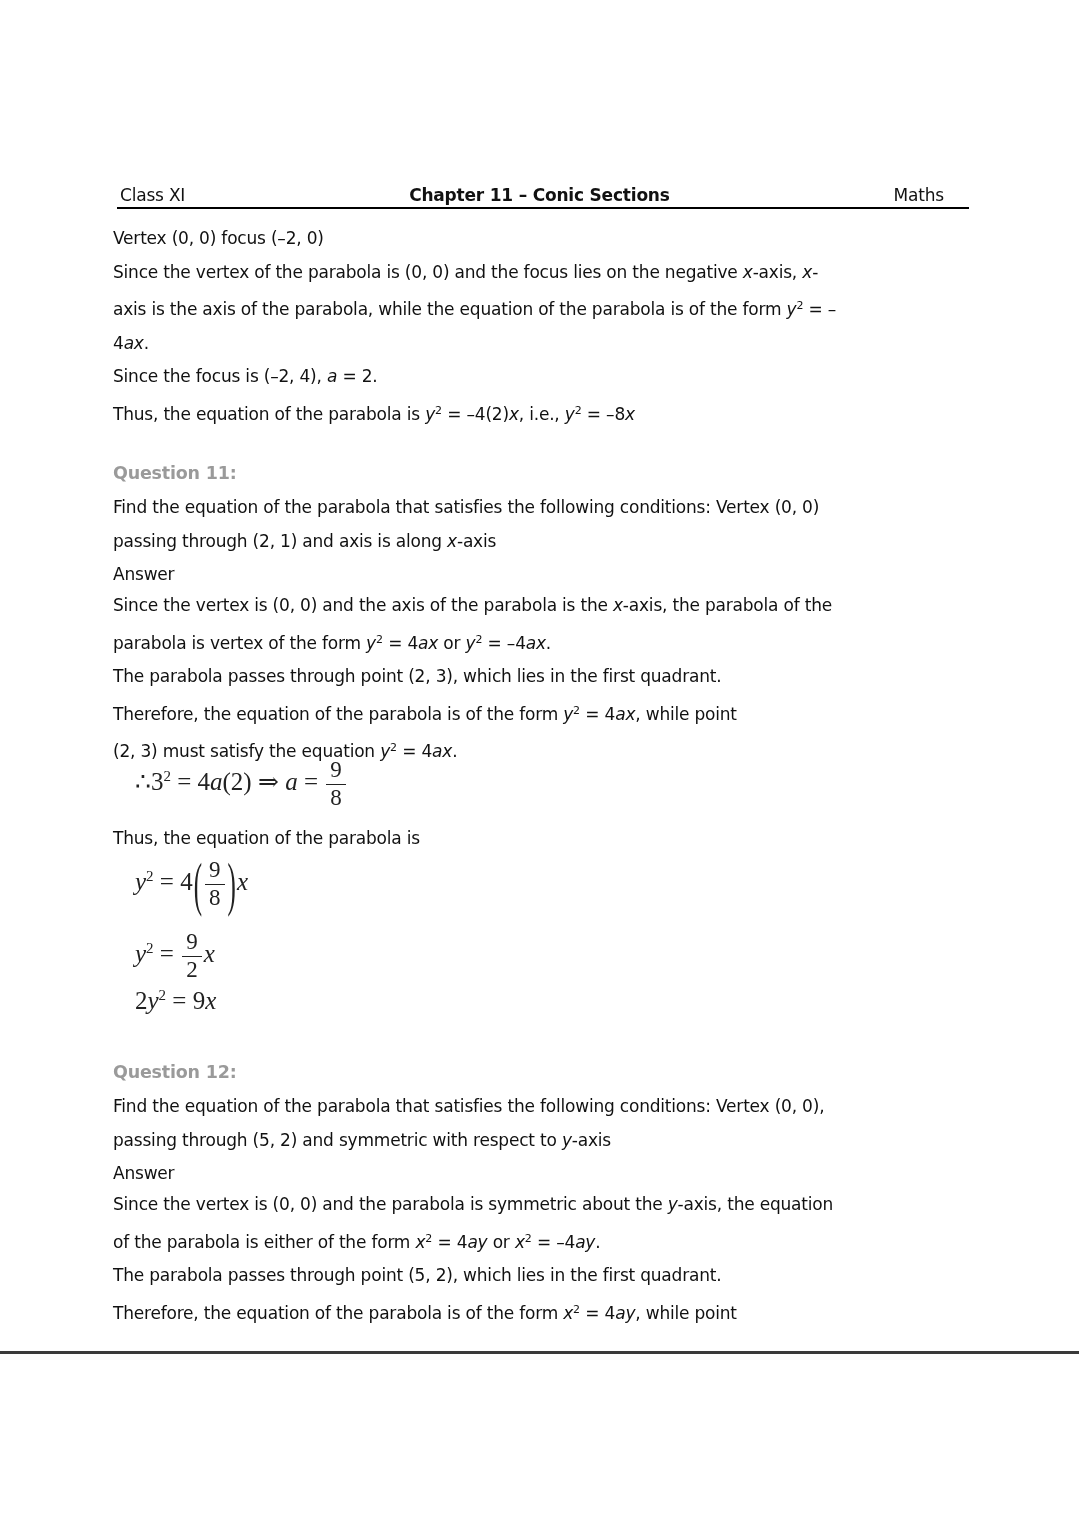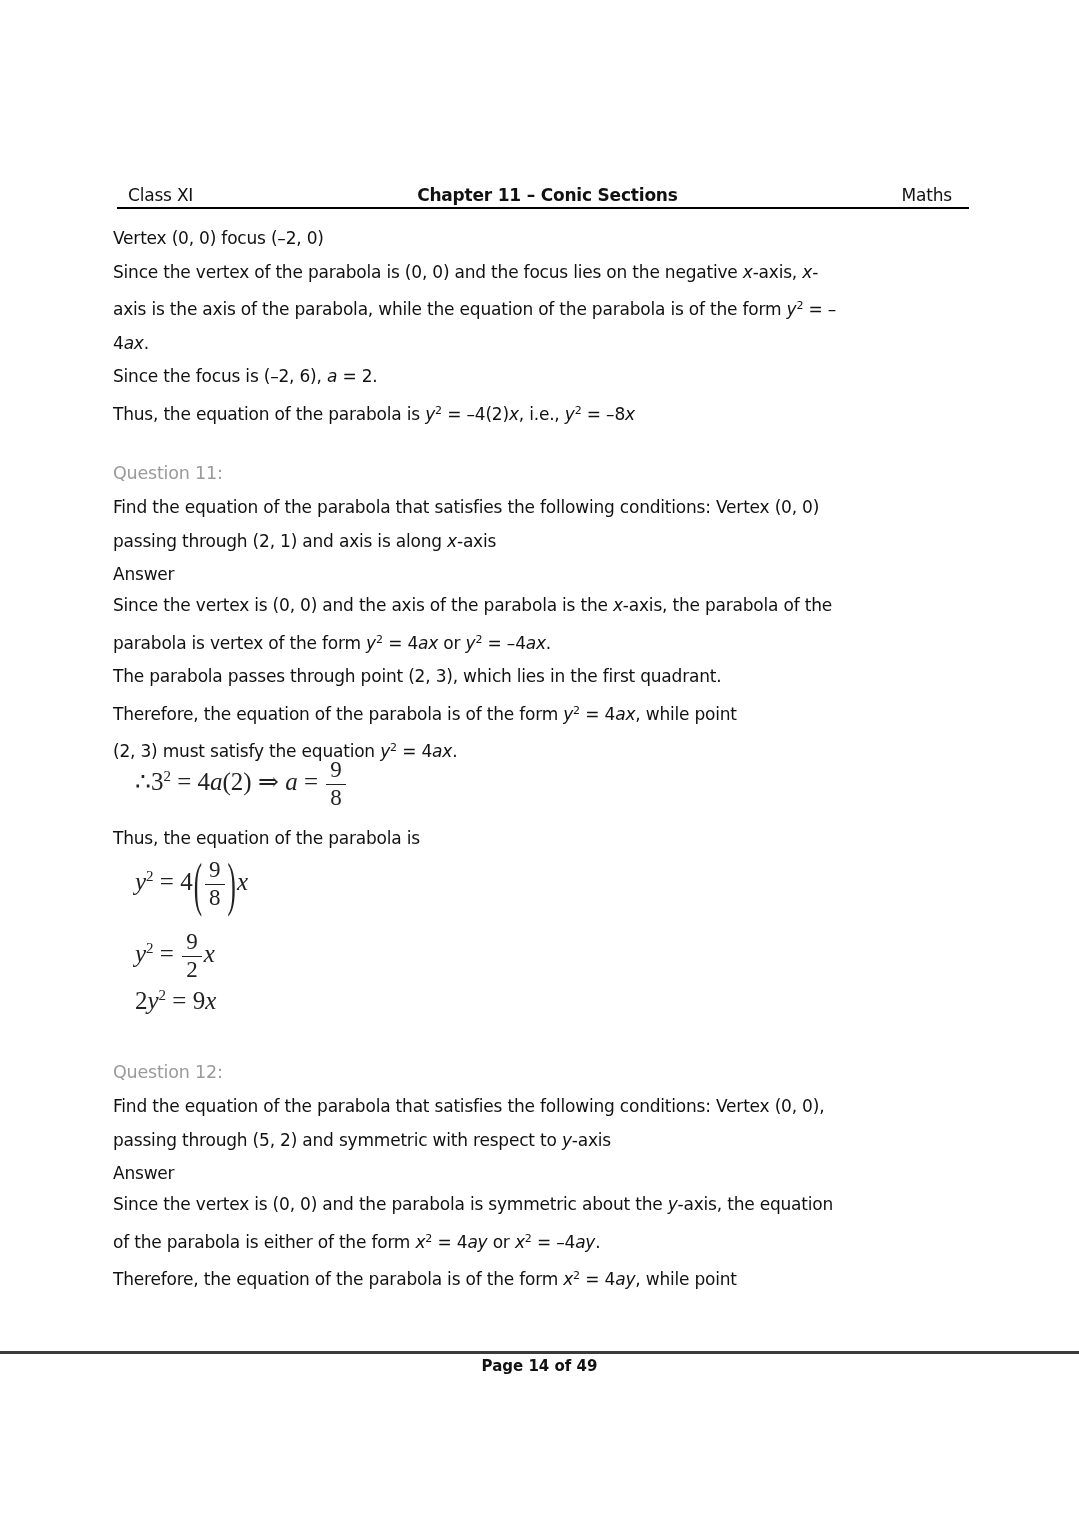--- a/index.html
+++ b/index.html
@@ -3,36 +3,36 @@
 <meta charset="utf-8">
 <style>
   html,body{margin:0;padding:0;background:#ffffff;}
   body{
     width:1079px;height:1516px;position:relative;overflow:hidden;
     font-family:"DejaVu Sans",sans-serif;color:#111;
   }
   .page{position:absolute;inset:0;background:#fff;}
   
   .header{
-    position:absolute;top:185px;left:128px;width:824px;
+    position:absolute;top:185px;left:120px;width:824px;
     display:flex;justify-content:space-between;align-items:flex-end;
     font-size:17px;line-height:20px;letter-spacing:-0.2px;white-space:nowrap;
   }
   .h-center{font-weight:700;}
   .hrule{position:absolute;top:207px;left:117px;width:852px;height:2px;background:#000;}
   
   .t{
     position:absolute;left:113px;
     font-size:17px;line-height:33.5px;letter-spacing:-0.2px;
     color:#111;white-space:nowrap;
   }
   .line{display:block;}
   .i{font-style:italic;}
   .sup{font-size:11px;vertical-align:6px;letter-spacing:0;}
-  .qh{font-weight:400;color:#9a9a9a;font-size:17.5px;}
+  .qh{font-weight:700;color:#9a9a9a;font-size:17.5px;}
   
   .math{
     position:absolute;left:135px;
     font-family:"Liberation Serif","DejaVu Serif",serif;
     font-size:25px;color:#222;white-space:nowrap;line-height:1;
   }
   .math .v{font-style:italic;}
   .math .msup{font-size:15px;vertical-align:9px;}
   .frac{
     display:inline-block;text-align:center;vertical-align:middle;
@@ -62,21 +62,21 @@
     <span class="h-center">Chapter 11 – Conic Sections</span>
     <span>Maths</span>
   </div>
   <div class="hrule"></div>
 
   <div class="t" style="top:222px">
     <div class="line"><span>Vertex (0, 0) focus (–2, 0)</span></div>
     <div class="line"><span>Since the vertex of the parabola is (0, 0) and the focus lies on the negative </span><span class="i">x</span><span>-axis, </span><span class="i">x</span><span>-</span></div>
     <div class="line"><span>axis is the axis of the parabola, while the equation of the parabola is of the form </span><span class="i">y</span><span class="sup">2</span><span> = –</span></div>
     <div class="line"><span>4</span><span class="i">ax</span><span>.</span></div>
-    <div class="line"><span>Since the focus is (–2, 6), </span><span class="i">a</span><span> = 2.</span></div>
+    <div class="line"><span>Since the focus is (–2, 4), </span><span class="i">a</span><span> = 2.</span></div>
     <div class="line"><span>Thus, the equation of the parabola is </span><span class="i">y</span><span class="sup">2</span><span> = –4(2)</span><span class="i">x</span><span>, i.e., </span><span class="i">y</span><span class="sup">2</span><span> = –8</span><span class="i">x</span></div>
   </div>
 
   <div class="t qh" style="top:457px">Question 11:</div>
 
   <div class="t" style="top:491px">
     <div class="line"><span>Find the equation of the parabola that satisfies the following conditions: Vertex (0, 0)</span></div>
     <div class="line"><span>passing through (2, 1) and axis is along </span><span class="i">x</span><span>-axis</span></div>
     <div class="line"><span>Answer</span></div>
   </div>
@@ -113,19 +113,19 @@
 
   <div class="t" style="top:1090px">
     <div class="line"><span>Find the equation of the parabola that satisfies the following conditions: Vertex (0, 0),</span></div>
     <div class="line"><span>passing through (5, 2) and symmetric with respect to </span><span class="i">y</span><span>-axis</span></div>
     <div class="line"><span>Answer</span></div>
   </div>
 
   <div class="t" style="top:1188px">
     <div class="line"><span>Since the vertex is (0, 0) and the parabola is symmetric about the </span><span class="i">y</span><span>-axis, the equation</span></div>
     <div class="line"><span>of the parabola is either of the form </span><span class="i">x</span><span class="sup">2</span><span> = 4</span><span class="i">ay</span><span> or </span><span class="i">x</span><span class="sup">2</span><span> = –4</span><span class="i">ay</span><span>.</span></div>
+    <div class="line"><span>The parabola passes through point (5, 2), which lies in the first quadrant.</span></div>
     <div class="line"><span>Therefore, the equation of the parabola is of the form </span><span class="i">x</span><span class="sup">2</span><span> = 4</span><span class="i">ay</span><span>, while point</span></div>
   </div>
 
   <div class="frule"></div>
-  <div class="footer">Page 14 of 49</div>
 
 </div>
 
 </body></html>

